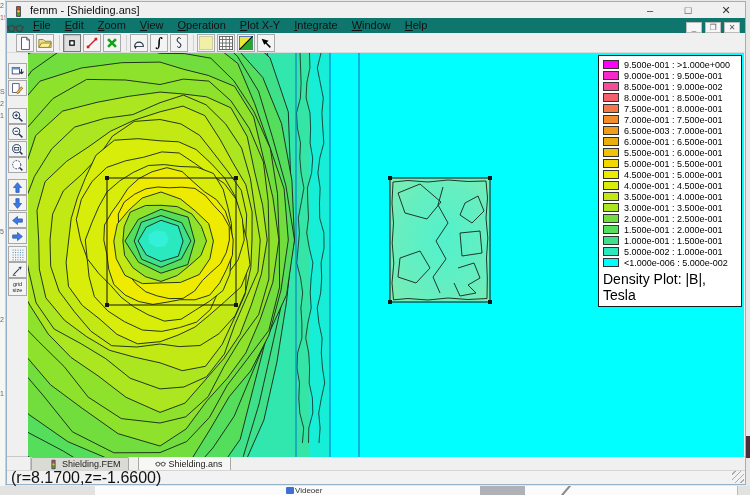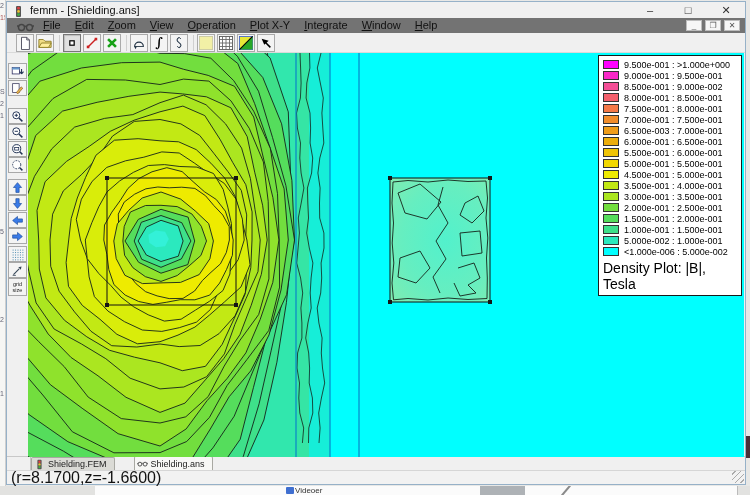--- a/index.html
+++ b/index.html
@@ -23,21 +23,21 @@
   #window{position:absolute;left:6px;top:1px;width:740px;height:484px;background:#f0f0f0;
           border:1px solid #96b1c8;display:flex;flex-direction:column}
   
   #titlebar{height:16px;display:flex;align-items:center;padding-left:5px;background:#f0f0f0;flex:0 0 auto}
   #titlebar .ticon{width:13px;height:13px;margin-right:5px}
   #title-text{font-size:11px;color:#111;white-space:nowrap}
   #win-controls{margin-left:auto;display:flex;height:16px}
   .wbtn{width:38px;height:16px;display:flex;align-items:center;justify-content:center;
         font-size:11px;color:#333;line-height:16px}
   
-  #menubar{height:15px;display:flex;align-items:center;background:#737373;flex:0 0 auto;padding-left:10px}
+  #menubar{height:15px;display:flex;align-items:flex-end;background:#0f766e;flex:0 0 auto;padding-left:0}
   #mdi-icon{width:17px;height:13px;margin-right:2px}
   .menu-item{font-size:11px;color:#111;padding:0 7px;white-space:nowrap;line-height:15px}
   .menu-item u{text-decoration:underline}
   #mdi-controls{margin-left:auto;display:flex;gap:3px;margin-right:5px}
   .mdibtn{width:16px;height:11px;border:1px solid #bcbcbc;background:#f6f6f6;color:#555;
           font-size:8px;line-height:9px;text-align:center}
   
   #toolbar{height:20px;display:flex;align-items:center;padding-left:9px;background:#f0f0f0;
            border-bottom:1px solid #dadada;flex:0 0 auto}
   .tbtn{width:18px;height:18px;border:1px solid #aaa;background:#f4f4f4;display:flex;
@@ -62,22 +62,22 @@
   #legend{position:absolute;left:570px;top:2px;width:144px;background:#fff;border:1px solid #1a1a1a;
           padding:3px 3px 2px 4px}
   .lrow{display:flex;align-items:center;height:11px}
   .lswatch{width:16px;height:9px;border:1px solid #333;margin-right:5px;flex:0 0 auto}
   .llabel{font-size:9px;color:#000;white-space:nowrap;letter-spacing:0}
   #legend-caption{font-size:14px;color:#000;margin-top:3px;padding-bottom:1px}
   
   #tabbar{height:14px;display:flex;align-items:flex-end;background:#f0f0f0;flex:0 0 auto;
           border-top:1px solid #c8c8c8}
   #tab-corner{width:24px;height:14px;border-right:1px solid #c4c4c4;flex:0 0 auto}
-  .tab{display:flex;align-items:center;gap:3px;height:13px;padding:0 7px 0 2px;font-size:9px;color:#222;
-       border:1px solid #a8a8a2;border-bottom:none;border-radius:2px 2px 0 0;background:#dbdbd6;margin-right:19px}
+  .tab{display:flex;align-items:center;gap:3px;height:13px;padding:0 7px 0 16px;font-size:9px;color:#222;
+       border:1px solid #a8a8a2;border-bottom:none;border-radius:2px 2px 0 0;background:#dbdbd6;margin-right:9px}
   .tab.active{background:#f7f7f5;height:14px}
   .tab svg{width:11px;height:11px;flex:0 0 auto}
   
   #statusbar{height:14px;background:#f2f2f2;border-top:1px solid #d6d6d6;display:flex;align-items:center;
              padding-left:4px;flex:0 0 auto;position:relative}
   #status-coords{font-size:16px;color:#111}
   #resize-grip{position:absolute;right:1px;bottom:1px;width:12px;height:12px;
     background:repeating-linear-gradient(135deg,transparent 0 2px,#aaa 2px 3px,transparent 3px 4px)}
 </style>
 </head>
@@ -489,20 +489,24 @@
               </div>
               <div class="lrow">
                 <span class="lswatch" style="background: rgb(242, 216, 0);"></span>
                 <span class="llabel">5.000e-001 : 5.500e-001</span>
               </div>
               <div class="lrow">
                 <span class="lswatch" style="background: rgb(238, 235, 0);"></span>
                 <span class="llabel">4.500e-001 : 5.000e-001</span>
               </div>
               <div class="lrow">
+                <span class="lswatch" style="background: rgb(217, 237, 10);"></span>
+                <span class="llabel">4.000e-001 : 4.500e-001</span>
+              </div>
+              <div class="lrow">
                 <span class="lswatch" style="background: rgb(194, 233, 20);"></span>
                 <span class="llabel">3.500e-001 : 4.000e-001</span>
               </div>
               <div class="lrow">
                 <span class="lswatch" style="background: rgb(171, 230, 32);"></span>
                 <span class="llabel">3.000e-001 : 3.500e-001</span>
               </div>
               <div class="lrow">
                 <span class="lswatch" style="background: rgb(114, 222, 62);"></span>
                 <span class="llabel">2.000e-001 : 2.500e-001</span>

